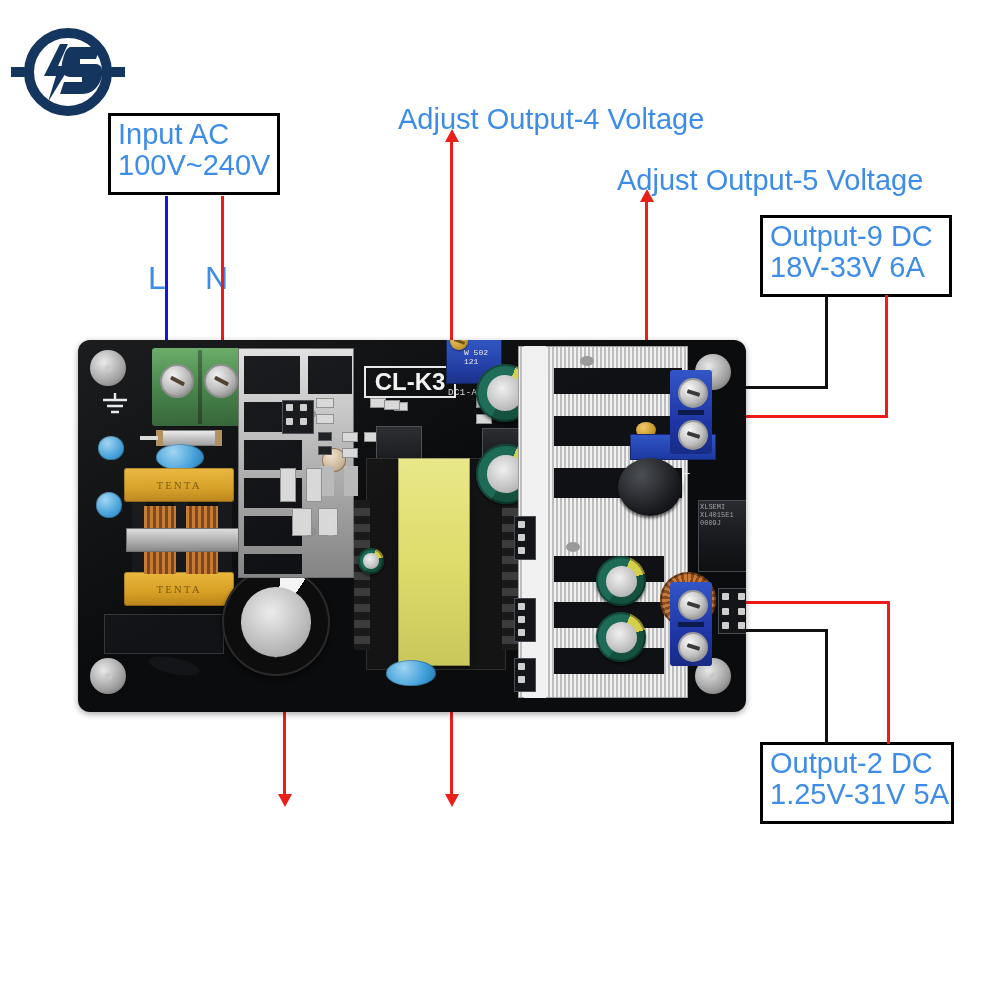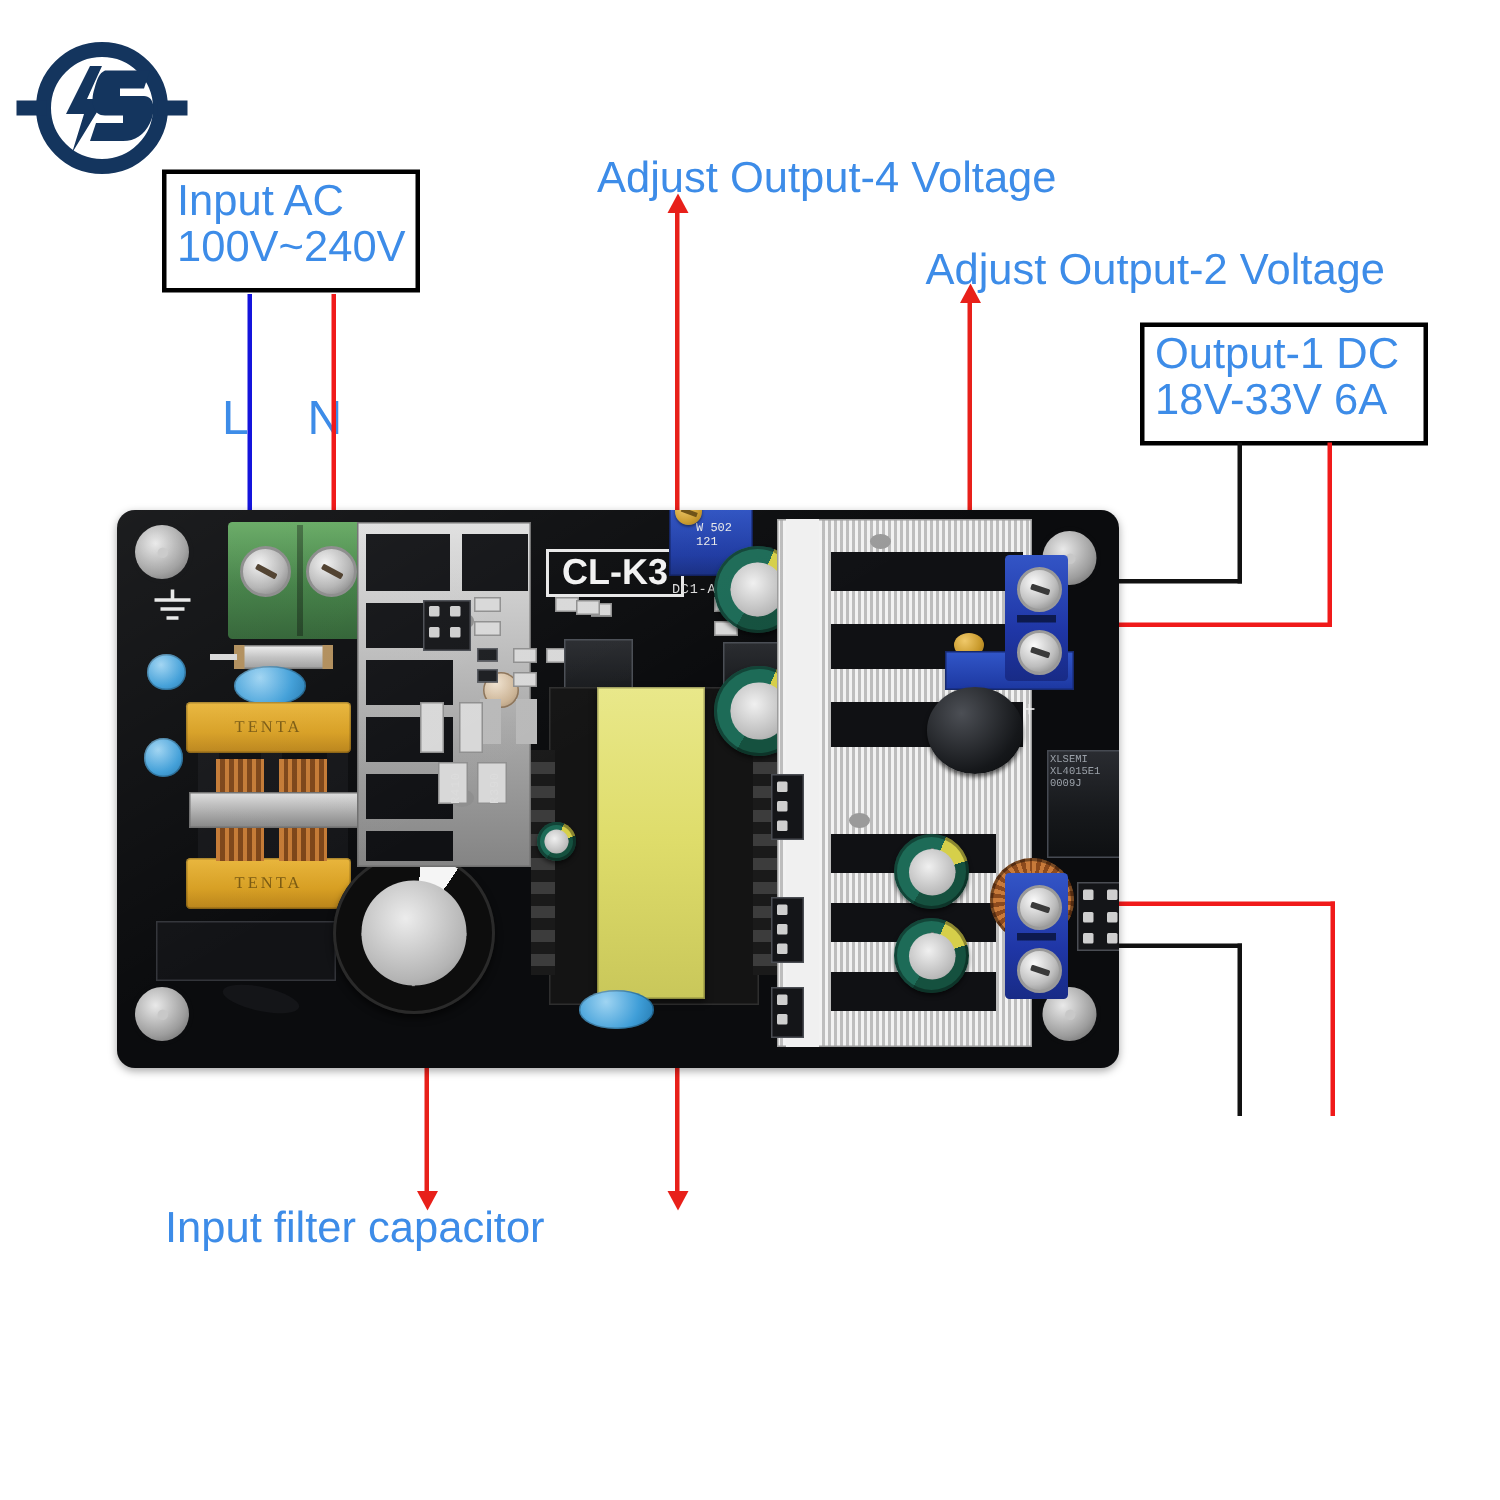--- a/index.html
+++ b/index.html
@@ -269,30 +269,33 @@
                C54 55 52 46 55 37 C57 30 58 27 62 25 Z" fill="#14355e"></path>
     </svg>
   </div>
 
   <div class="boxlabel" style="left:108px;top:113px;width:172px;height:82px;font-size:29px;">
     <span class="l1">Input AC</span>
     <span class="l2">100V~240V</span>
   </div>
 
   <div class="boxlabel" style="left:760px;top:215px;width:192px;height:82px;font-size:29px;">
-    <span class="l1">Output-1 DC</span>
+    <span class="l1">Output-9 DC</span>
     <span class="l2">18V-33V 6A</span>
   </div>
 
+  <div class="boxlabel" style="left:760px;top:742px;width:194px;height:82px;font-size:29px;">
+    <span class="l1">Output-2 DC</span>
+    <span class="l2">1.25V-31V 5A</span>
+  </div>
 
   <div class="plainlabel" style="left:398px;top:105px;font-size:29px;">Adjust Output-4 Voltage</div>
 
-  <div class="plainlabel" style="left:617px;top:166px;font-size:29px;">Adjust Output-2 Voltage</div>
-
-  <div class="plainlabel" style="left:110px;top:805px;font-size:29px;">Input filter capacitor</div>
+  <div class="plainlabel" style="left:617px;top:166px;font-size:29px;">Adjust Output-5 Voltage</div>
+
 
 
 
   <div class="plainlabel" style="left:148px;top:262px;font-size:32px;">L</div>
 
   <div class="plainlabel" style="left:205px;top:262px;font-size:32px;">N</div>
 
   <div class="vline blue" style="left:165px;top:196px;height:170px;"></div>
   <div class="vline red" style="left:221px;top:196px;height:170px;"></div>
 

